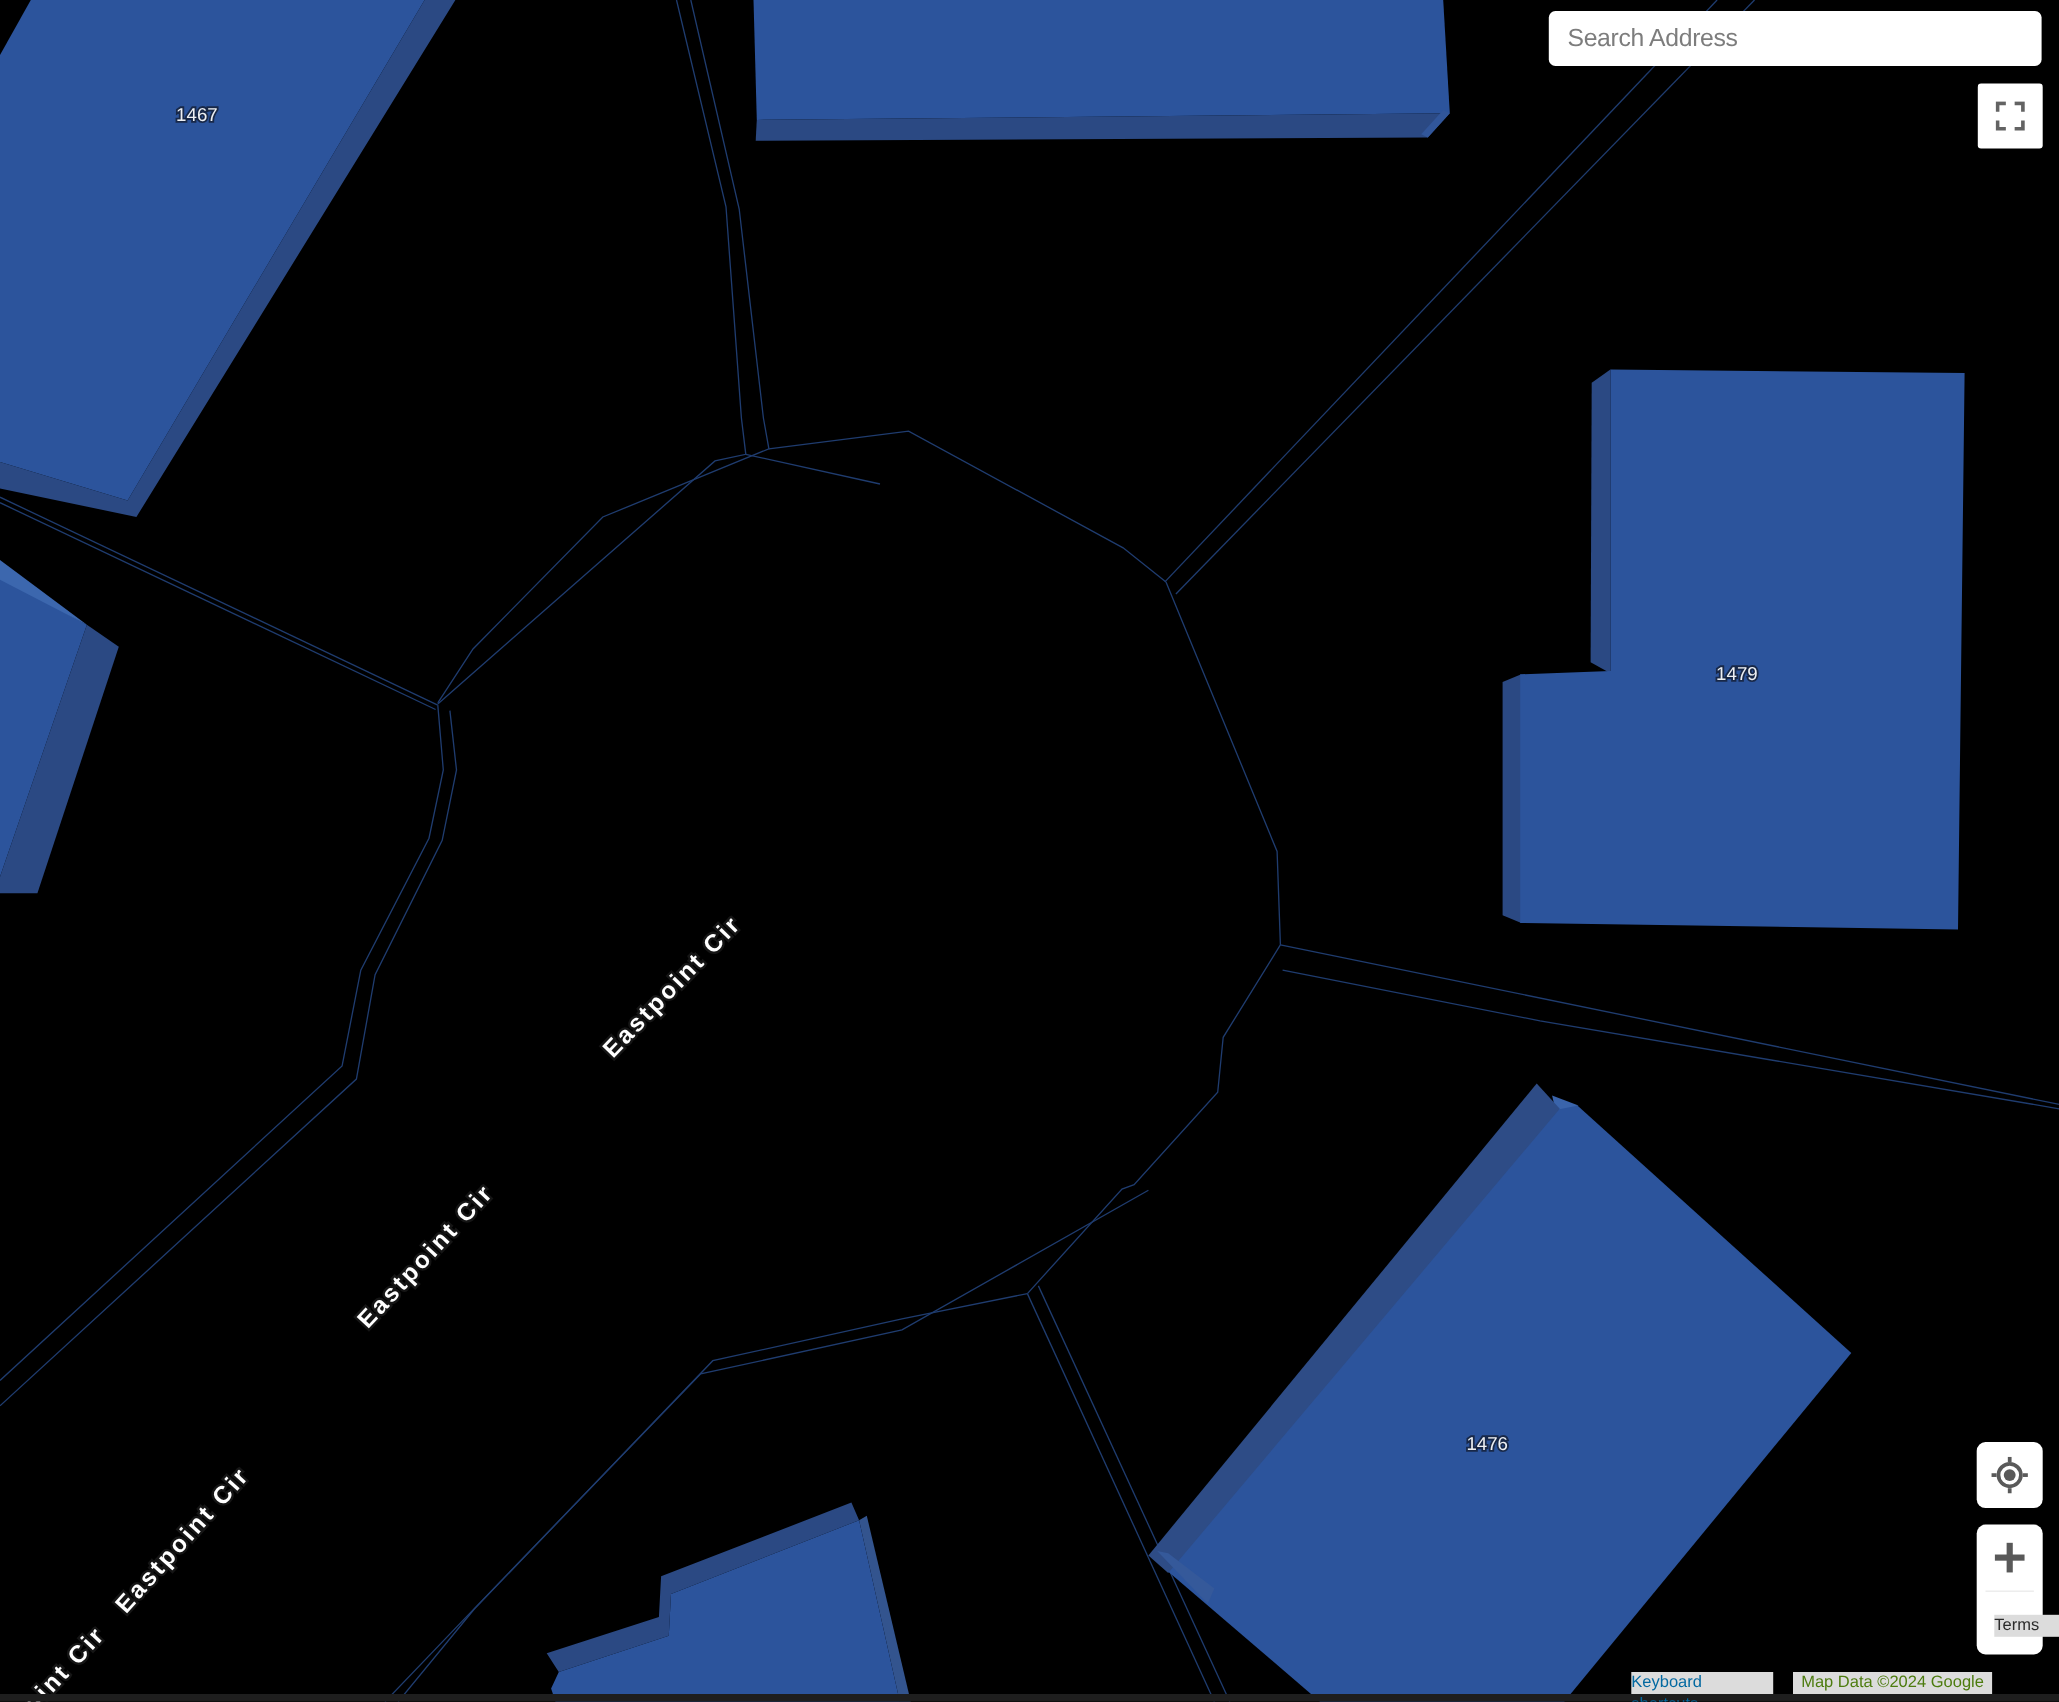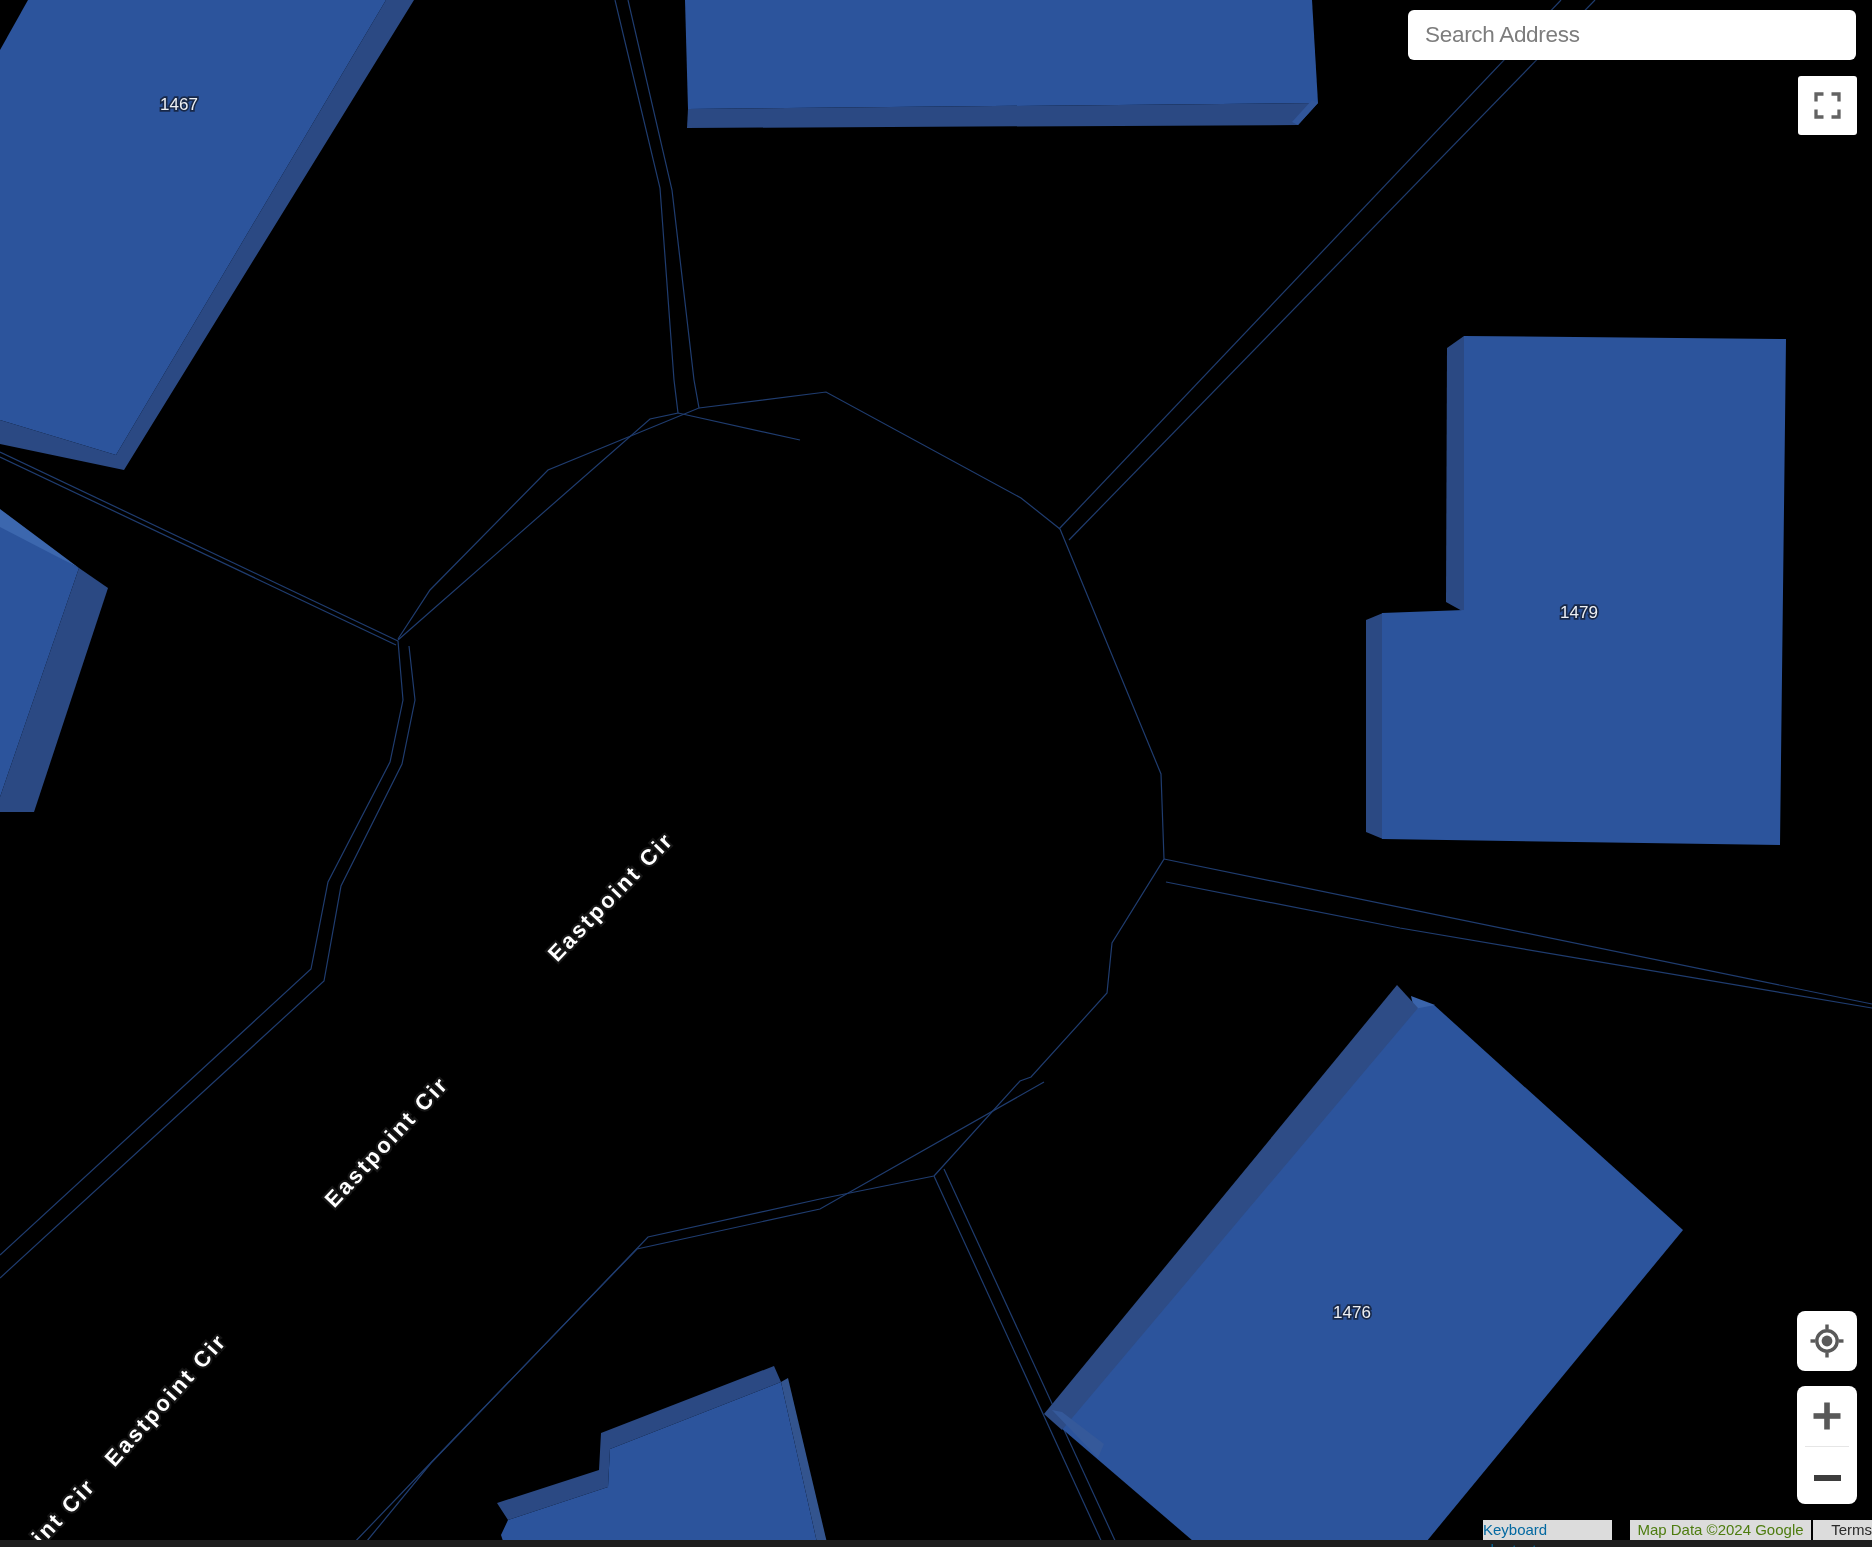--- a/index.html
+++ b/index.html
@@ -129,13 +129,13 @@
 
   <div class="abs" style="left:8px;top:59.5px;width:44px;height:1.2px;background:#e6e6e6;"></div>
 
   <div class="abs" style="left:16.5px;top:89px;width:27px;height:5.5px;background:#3d3d3d;"></div>
 </div>
 
 <div class="abs" style="left:1483px;top:1520px;width:129px;height:20px;background:#dcdcdc;color:#0369a1;font-size:15px;line-height:20px;">Keyboard shortcuts</div>
 
 <div class="abs" style="left:1630px;top:1520px;width:181px;height:20px;background:#dcdcdc;color:#4d7c0f;font-size:15px;line-height:20px;text-align:center;">Map Data ©2024 Google</div>
 
-<div class="abs" style="left:1813px;top:1520px;width:59px;height:20px;background:#dcdcdc;color:#2b2b2b;font-size:15px;line-height:20px;text-align:right;">Terms</div>
+<div class="abs" style="left:1813px;top:1468px;width:59px;height:20px;background:#dcdcdc;color:#2b2b2b;font-size:15px;line-height:20px;text-align:left;">Terms</div>
 
 </body></html>

